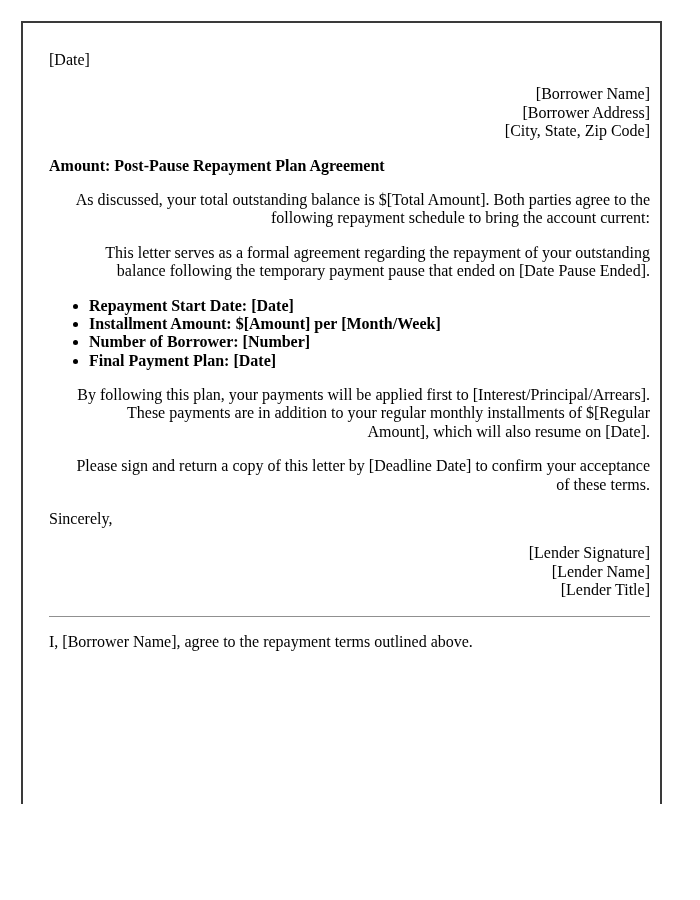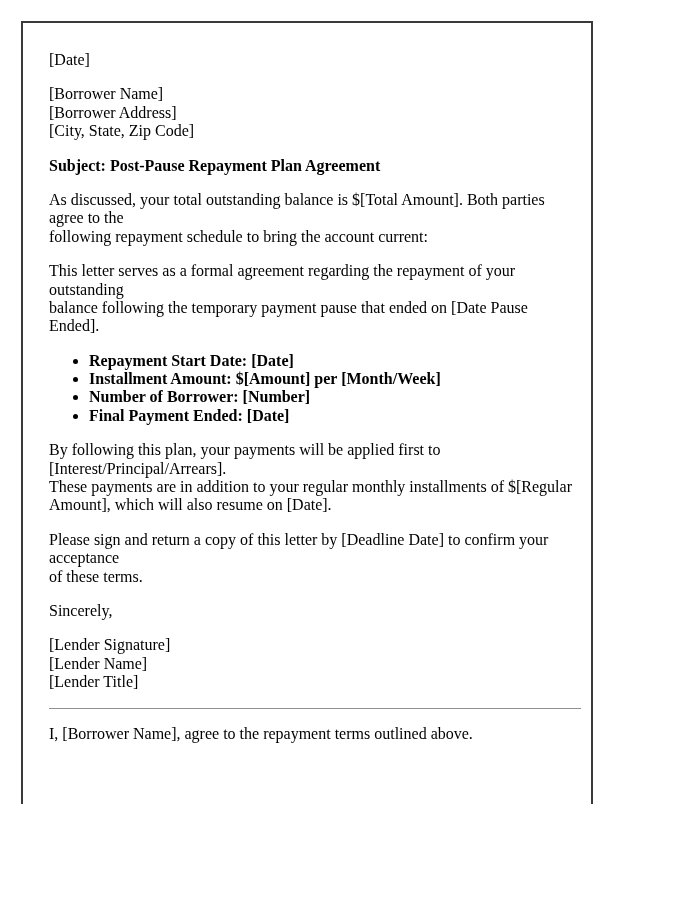--- a/index.html
+++ b/index.html
@@ -20,34 +20,35 @@
     font-family:"Liberation Serif","DejaVu Serif",serif;
     font-size:16px;
     line-height:1.15;
     color:var(--ink);
     position:relative;
   }
   .page{
     position:absolute;
     left:21px;
     top:21px;
-    width:572px;
+    width:641px;
     height:783px;
     box-sizing:border-box;
     background:var(--paper);
     border:2px solid var(--page-border);
     border-bottom:none;
     padding:12px 10px 0 26px;
     overflow:hidden;
   }
   .para{
     margin:16px 0;
   }
   .multiline{
     white-space:pre-line;
+    text-align:right;
   }
   .bold{
     font-weight:bold;
   }
   ul.schedule{
     margin:16px 0;
     padding-left:40px;
     font-weight:bold;
   }
   ul.schedule li{
@@ -63,34 +64,34 @@
 <body>
 
 <div class="page">
 
   <p class="para">[Date]</p>
 
   <p class="para multiline">[Borrower Name]
 [Borrower Address]
 [City, State, Zip Code]</p>
 
-  <p class="para bold">Subject: Post-Pause Repayment Plan Agreement</p>
+  <p class="para bold">Amount: Post-Pause Repayment Plan Agreement</p>
 
 
   <p class="para multiline">As discussed, your total outstanding balance is $[Total Amount]. Both parties agree to the
 following repayment schedule to bring the account current:</p>
 
   <p class="para multiline">This letter serves as a formal agreement regarding the repayment of your outstanding
 balance following the temporary payment pause that ended on [Date Pause Ended].</p>
 
   <ul class="schedule">
     <li><strong>Repayment Start Date:</strong> <span>[Date]</span></li>
     <li><strong>Installment Amount:</strong> <span>$[Amount] per [Month/Week]</span></li>
     <li><strong>Number of Borrower:</strong> <span>[Number]</span></li>
-    <li><strong>Final Payment Ended:</strong> <span>[Date]</span></li>
+    <li><strong>Final Payment Plan:</strong> <span>[Date]</span></li>
   </ul>
 
   <p class="para multiline">By following this plan, your payments will be applied first to [Interest/Principal/Arrears].
 These payments are in addition to your regular monthly installments of $[Regular
 Amount], which will also resume on [Date].</p>
 
 
   <p class="para multiline">Please sign and return a copy of this letter by [Deadline Date] to confirm your acceptance
 of these terms.</p>
 

